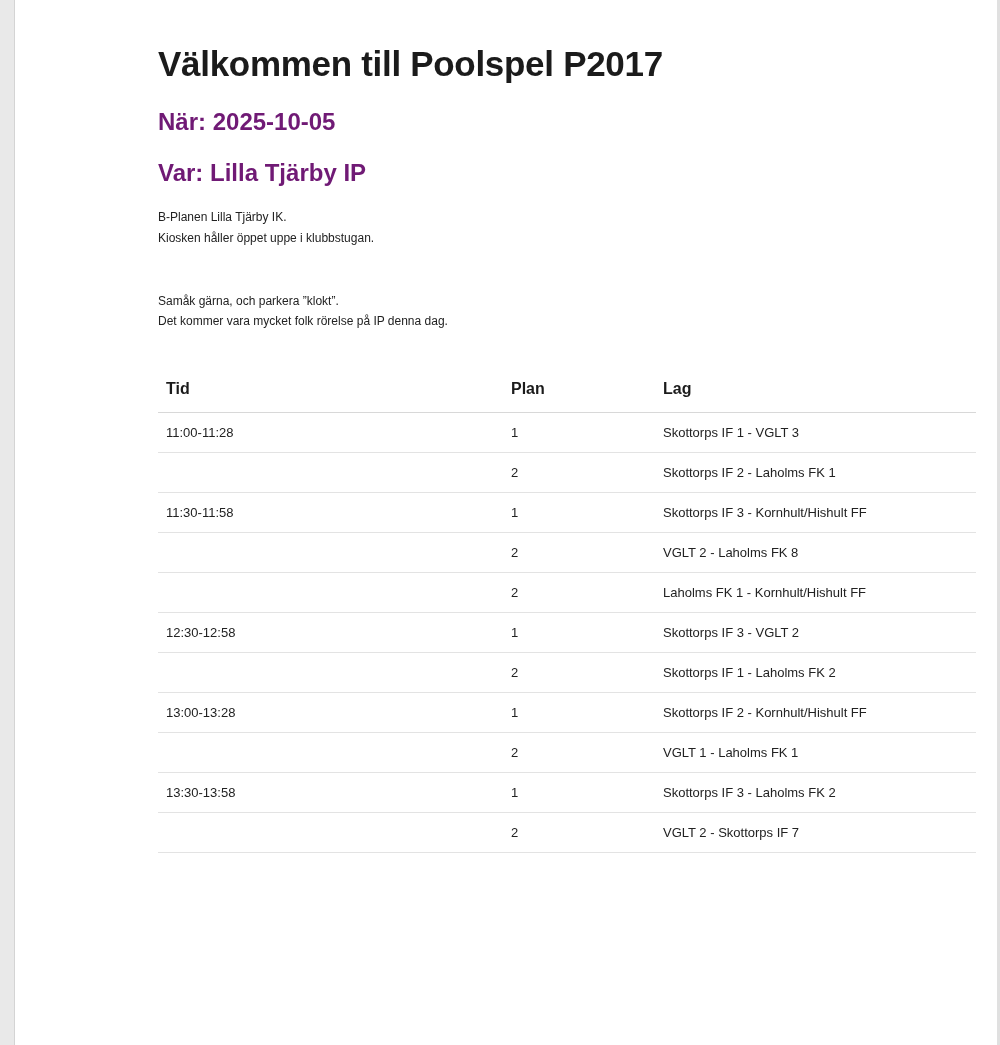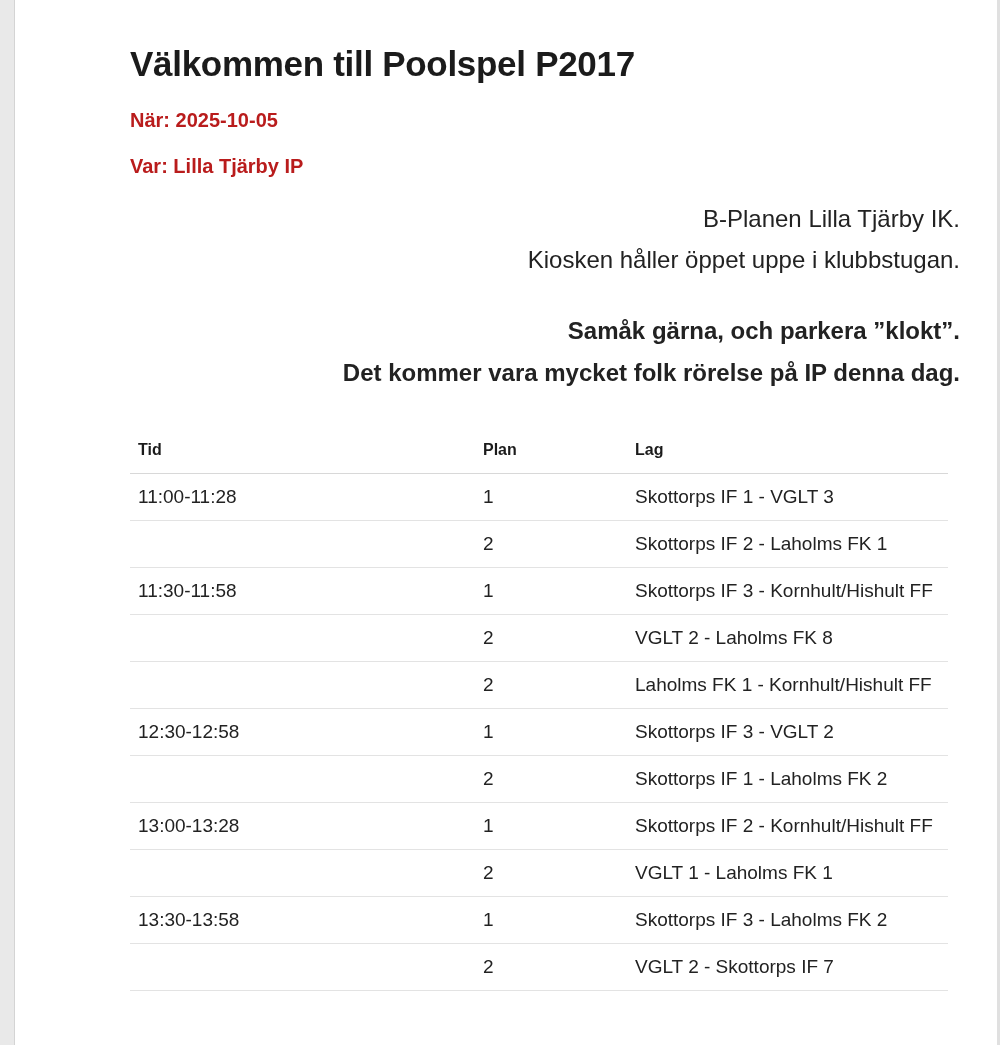--- a/index.html
+++ b/index.html
@@ -27,72 +27,70 @@
   .page-edge-right {
     position: absolute;
     right: 0;
     top: 0;
     width: 3px;
     height: 1045px;
     background: #e0e0e0;
   }
   .doc {
     position: absolute;
-    left: 130px;
+    left: 158px;
     top: 0;
     width: 830px;
   }
   h1.title {
     font-size: 35px;
     font-weight: bold;
     letter-spacing: -0.3px;
     margin: 42px 0 0 0;
     color: #1b1b1b;
     line-height: 1.25;
   }
   .subline {
-    font-size: 20px;
+    font-size: 24px;
     font-weight: bold;
-    color: #b91c1c;
+    color: #701a75;
     margin-top: 22px;
     line-height: 1.2;
   }
   .subline.second {
   }
   .para {
-    font-size: 24px;
+    font-size: 12px;
     color: #222222;
     line-height: 1.72;
     margin-top: 20px;
-    text-align: right;
   }
   .para .line {
     display: block;
   }
   .para.spaced {
-    margin-top: 30px;
-    font-weight: bold;
+    margin-top: 42px;
   }
   table.schedule {
     margin-top: 42px;
     border-collapse: collapse;
     width: 818px;
     table-layout: fixed;
   }
   table.schedule th {
     text-align: left;
     font-size: 16px;
     font-weight: bold;
     color: #1b1b1b;
     padding: 6px 8px 14px 8px;
     border-bottom: 1px solid #d8d8d8;
   }
   table.schedule td {
     text-align: left;
-    font-size: 19px;
+    font-size: 13px;
     color: #222222;
     padding: 12px 8px 12px 8px;
     border-bottom: 1px solid #e3e3e3;
     white-space: nowrap;
   }
   table.schedule col.c-time { width: 345px; }
   table.schedule col.c-plan { width: 152px; }
   table.schedule col.c-teams { width: 321px; }
 </style>
 </head>

